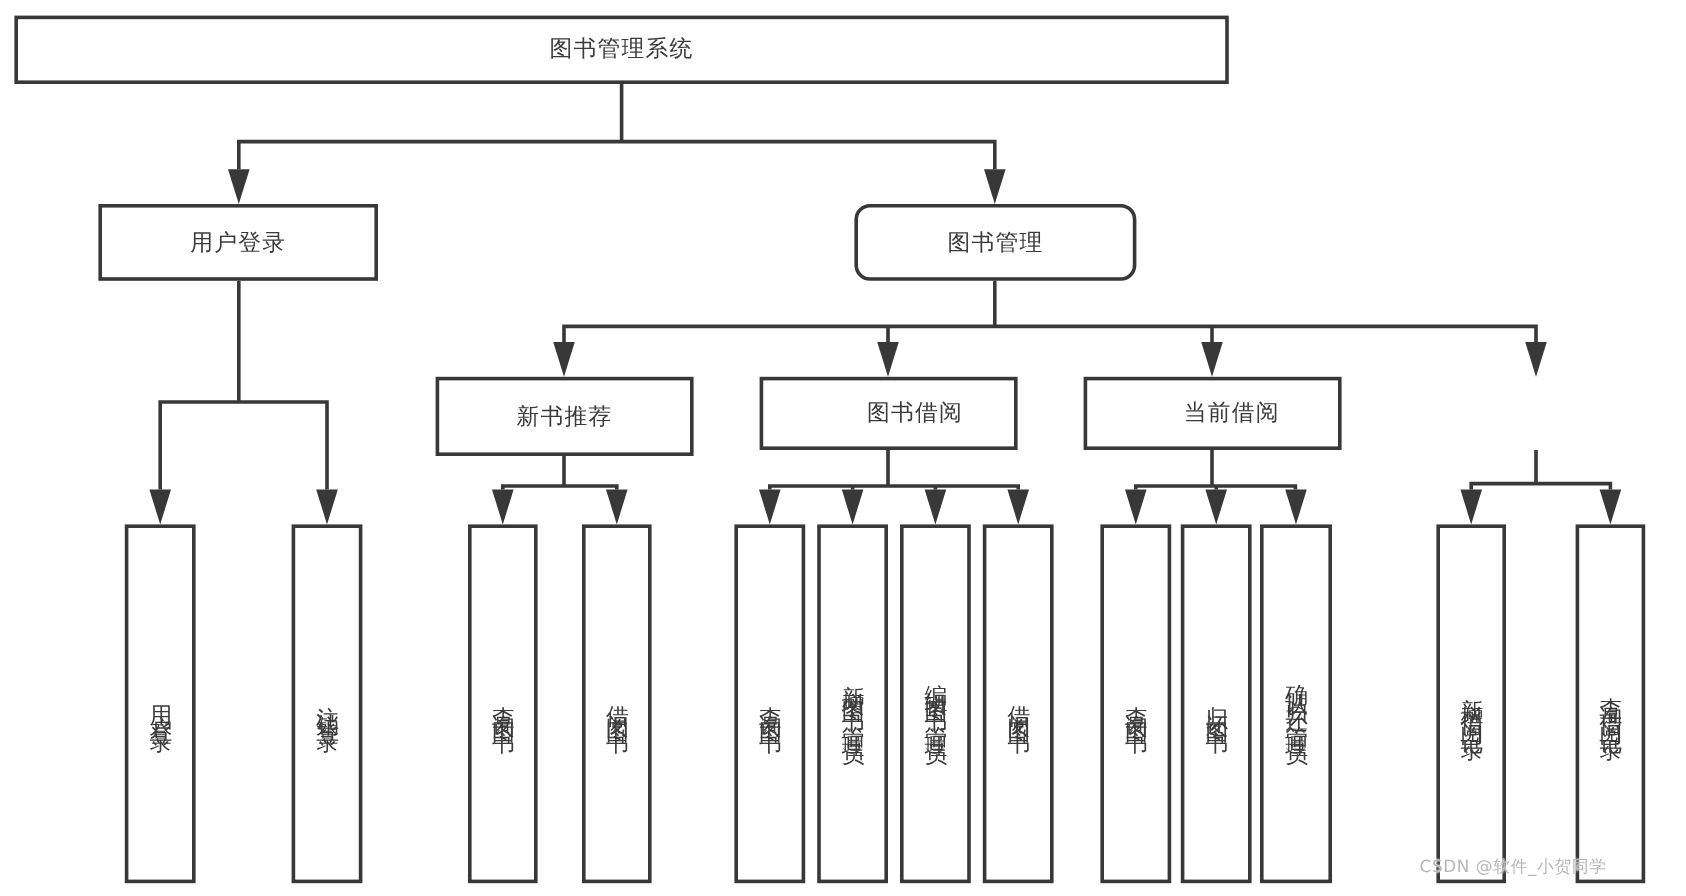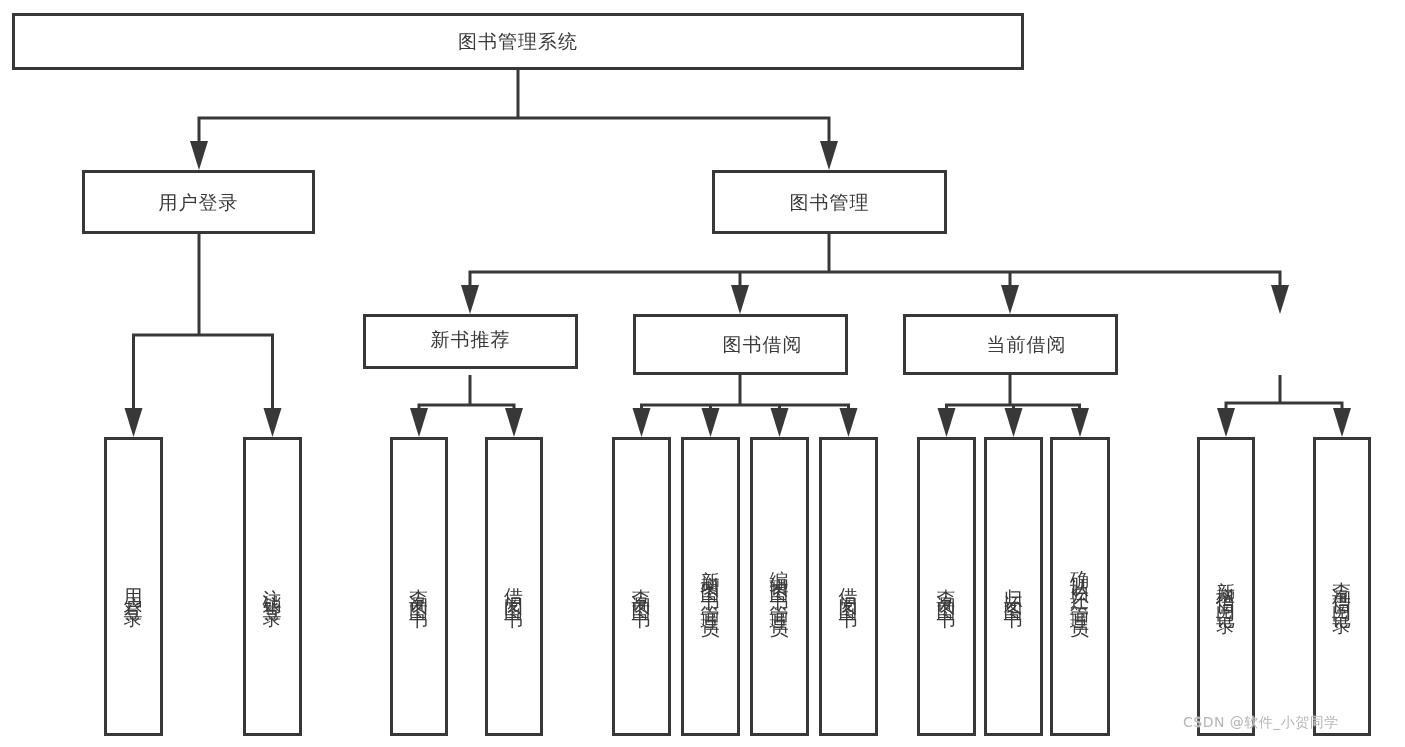--- a/index.html
+++ b/index.html
@@ -109,23 +109,23 @@
       <polygon points="1004.5,408 1022.5,408 1013.5,437"></polygon>
       <polygon points="1071,408 1089,408 1080,437"></polygon>
       <polygon points="1217,408 1235,408 1226,437"></polygon>
       <polygon points="1333,408 1351,408 1342,437"></polygon>
     </g>
   </svg>
 
   <div class="node" style="left:12px; top:13px; width:1012px; height:57px;">图书管理系统</div>
 
   <div class="node" style="left:82px; top:170px; width:233px; height:64px;">用户登录</div>
-  <div class="node" style="left:712px; top:170px; width:235px; height:64px;">图书管理</div>
+  <div class="node" style="left:712px; top:170px; width:235px; height:64px;border-radius:13px;">图书管理</div>
 
-  <div class="node" style="left:363px; top:314px; width:215px; height:55px;font-family:Liberation Mono, monospace;">新书推荐</div>
+  <div class="node" style="left:363px; top:314px; width:215px; height:66px;">新书推荐</div>
   <div class="node" style="left:633px; top:314px; width:215px; height:61px;padding-left:44px;">图书借阅</div>
   <div class="node" style="left:903px; top:314px; width:215px; height:61px;padding-left:32px;">当前借阅</div>
 
   <div class="vnode" style="left:104px; top:437px; width:59px; height:299px;">用户登录</div>
   <div class="vnode" style="left:243px; top:437px; width:59px; height:299px;">注销登录</div>
 
   <div class="vnode" style="left:390px; top:437px; width:58px; height:299px;">查询图书</div>
   <div class="vnode" style="left:485px; top:437px; width:58px; height:299px;">借阅图书</div>
 
   <div class="vnode" style="left:612px; top:437px; width:59px; height:299px;">查询图书</div>

